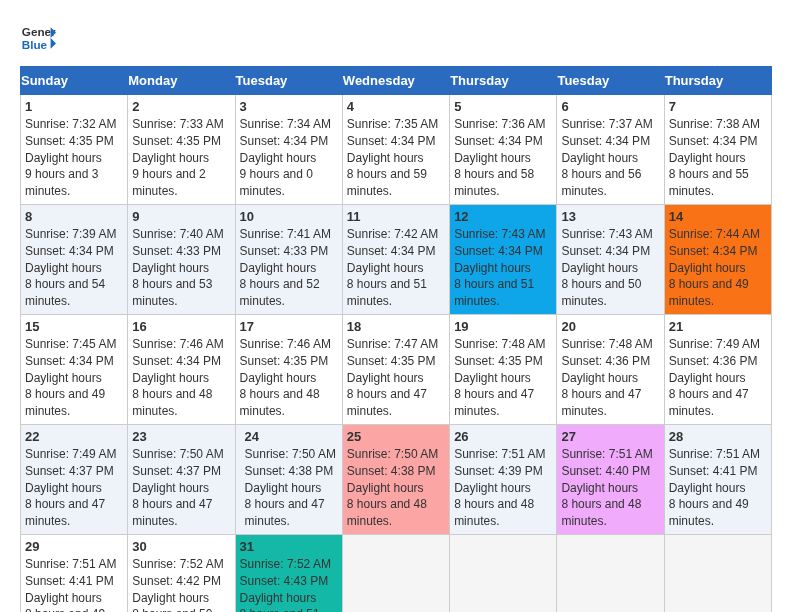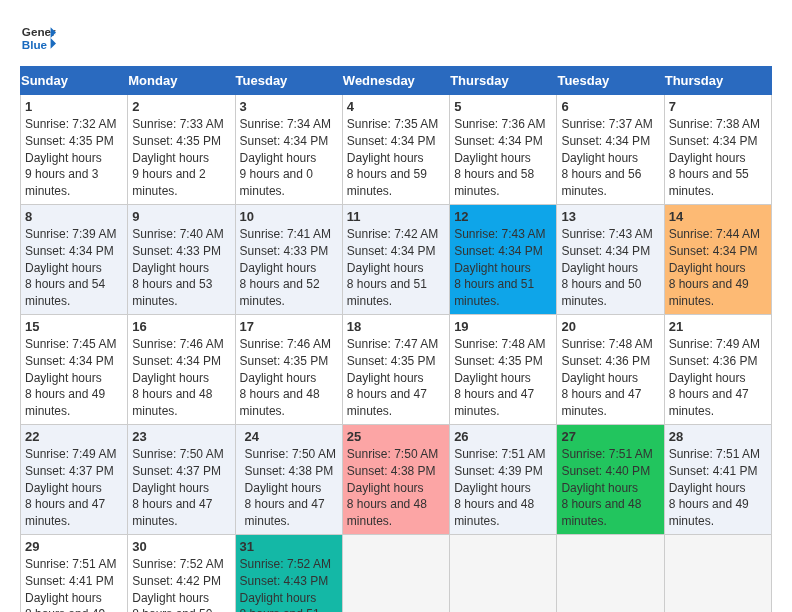--- a/index.html
+++ b/index.html
@@ -160,21 +160,21 @@
           <div class="day-info">Sunrise: 7:42 AM<br>Sunset: 4:34 PM<br>Daylight hours<br>8 hours and 51 minutes.</div>
         </td>
         <td style="background: #0ea5e9;">
           <span class="day-num">12</span>
           <div class="day-info">Sunrise: 7:43 AM<br>Sunset: 4:34 PM<br>Daylight hours<br>8 hours and 51 minutes.</div>
         </td>
         <td style="background: rgb(238, 242, 249);">
           <span class="day-num">13</span>
           <div class="day-info">Sunrise: 7:43 AM<br>Sunset: 4:34 PM<br>Daylight hours<br>8 hours and 50 minutes.</div>
         </td>
-        <td style="background: #fdba74; margin-top: 10px;">
+        <td style="background: #f97316; margin-top: 10px;">
           <span class="day-num">14</span>
           <div class="day-info">Sunrise: 7:44 AM<br>Sunset: 4:34 PM<br>Daylight hours<br>8 hours and 49 minutes.</div>
         </td>
       </tr>
       <tr>
         <td style="background: rgb(255, 255, 255);">
           <span class="day-num">15</span>
           <div class="day-info">Sunrise: 7:45 AM<br>Sunset: 4:34 PM<br>Daylight hours<br>8 hours and 49 minutes.</div>
         </td>
         <td style="background: rgb(255, 255, 255);">
@@ -216,21 +216,21 @@
           <div class="day-info">Sunrise: 7:50 AM<br>Sunset: 4:38 PM<br>Daylight hours<br>8 hours and 47 minutes.</div>
         </td>
         <td style="background: #fca5a5;">
           <span class="day-num">25</span>
           <div class="day-info">Sunrise: 7:50 AM<br>Sunset: 4:38 PM<br>Daylight hours<br>8 hours and 48 minutes.</div>
         </td>
         <td style="background: rgb(238, 242, 249);">
           <span class="day-num">26</span>
           <div class="day-info">Sunrise: 7:51 AM<br>Sunset: 4:39 PM<br>Daylight hours<br>8 hours and 48 minutes.</div>
         </td>
-        <td style="background: #22c55e;">
+        <td style="background: #f0abfc;">
           <span class="day-num">27</span>
           <div class="day-info">Sunrise: 7:51 AM<br>Sunset: 4:40 PM<br>Daylight hours<br>8 hours and 48 minutes.</div>
         </td>
         <td style="background: rgb(238, 242, 249); margin-top: 36px;">
           <span class="day-num">28</span>
           <div class="day-info">Sunrise: 7:51 AM<br>Sunset: 4:41 PM<br>Daylight hours<br>8 hours and 49 minutes.</div>
         </td>
       </tr>
       <tr>
         <td style="background: rgb(255, 255, 255);">

